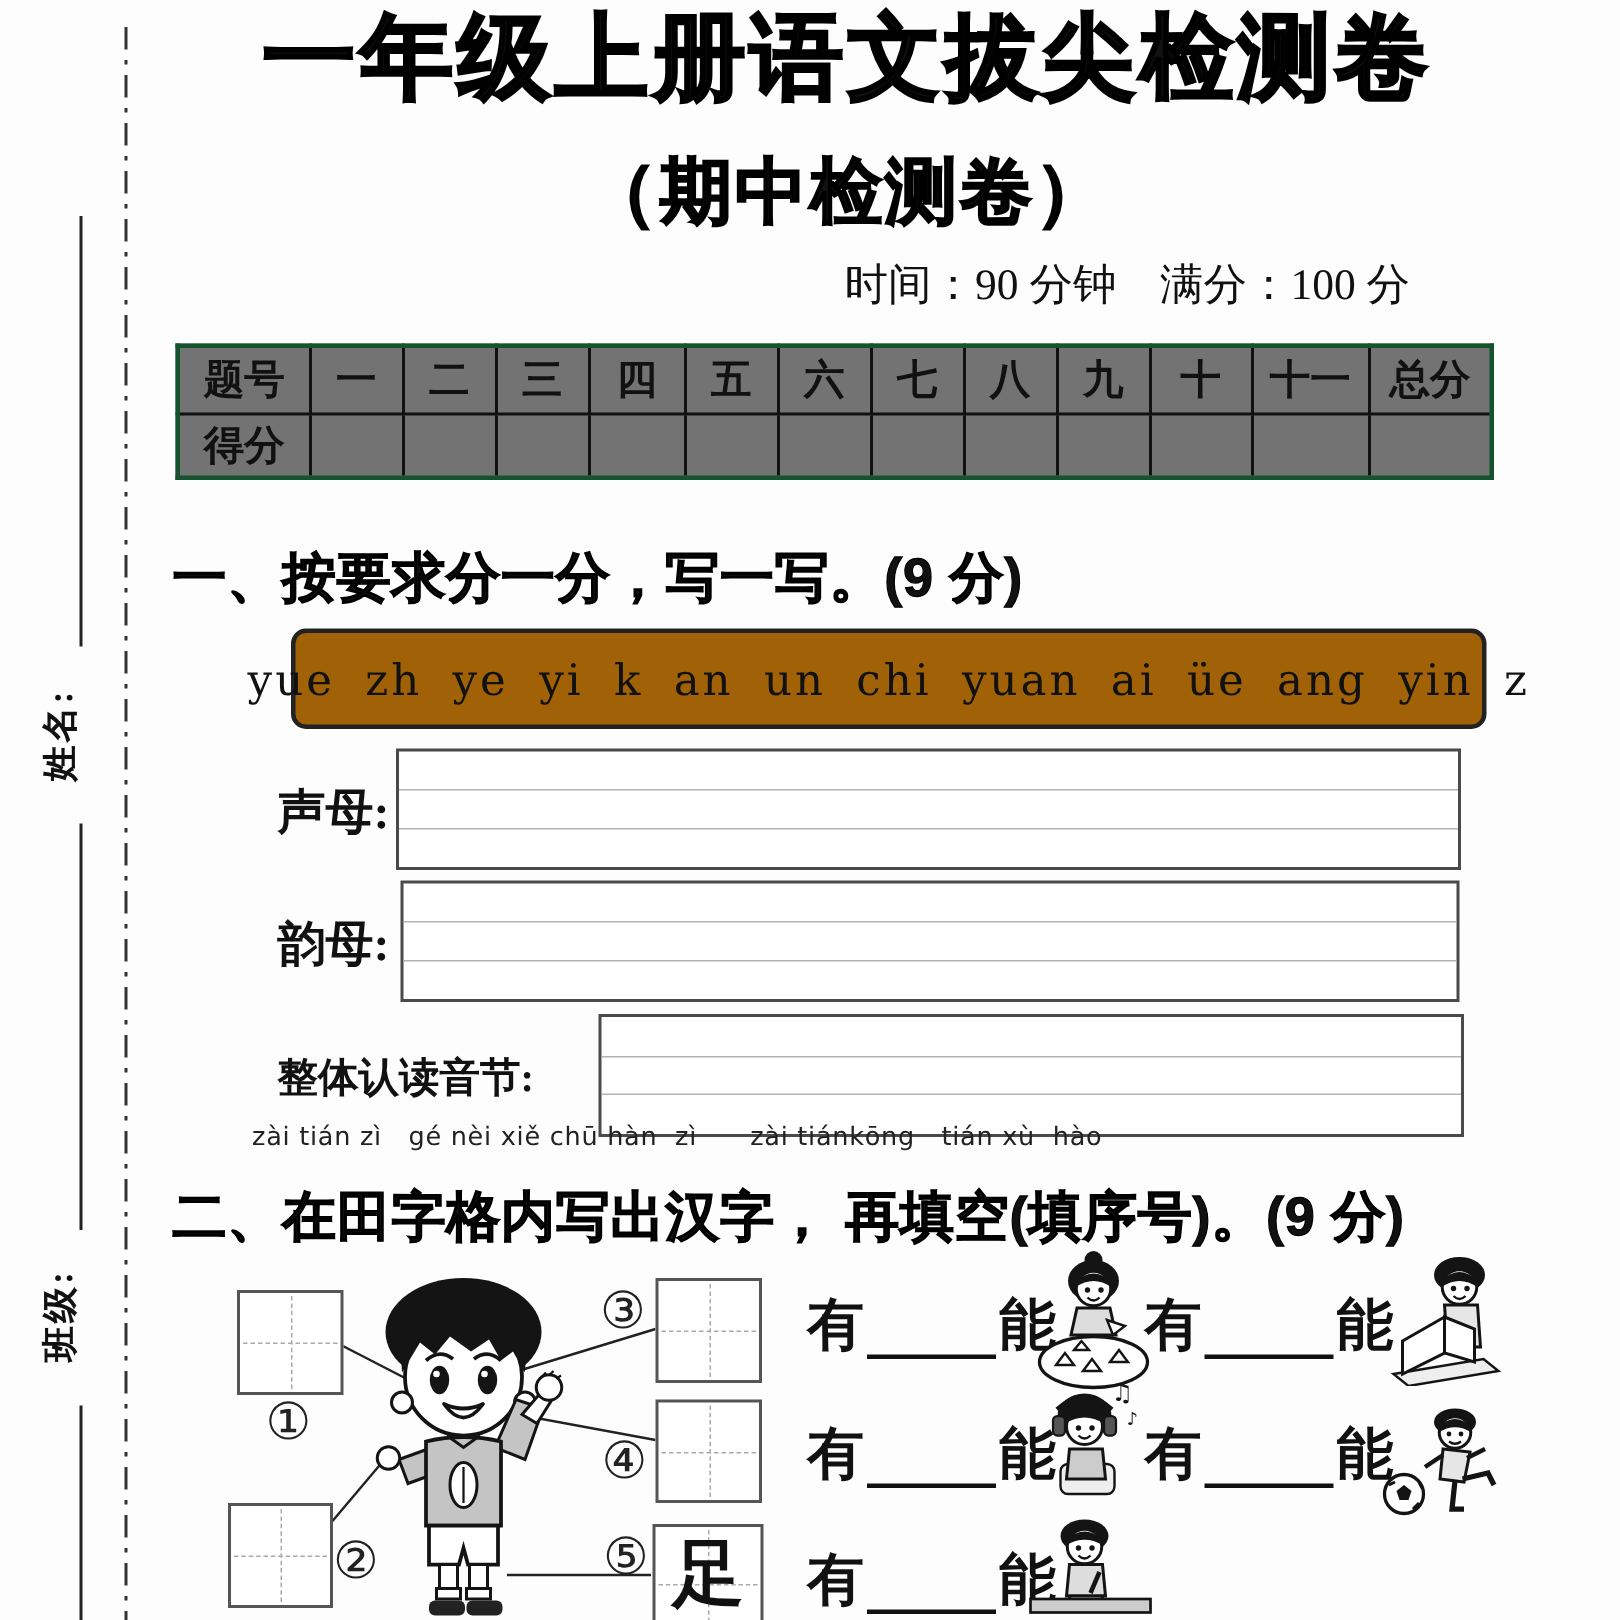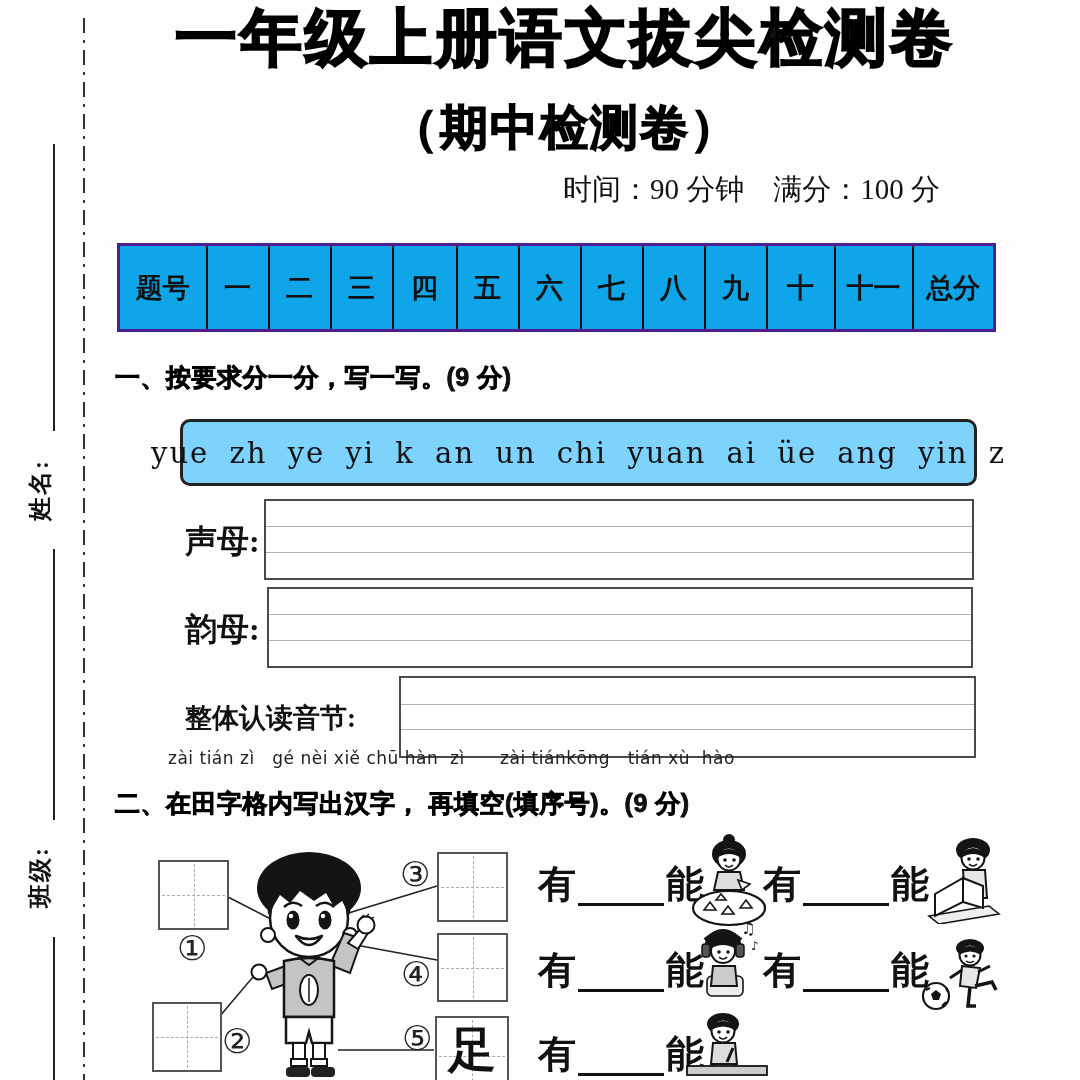--- a/index.html
+++ b/index.html
@@ -20,42 +20,42 @@
   }
   .paper-subtitle{
     left:100px;top:84px;width:930px;text-align:center;
     font-size:48px;font-weight:900;letter-spacing:2px;margin-top:12px;
     -webkit-text-stroke:1.4px #000;
   }
   .info-line{left:563px;top:170px;font-size:29px;}
 
   
   table.score{
-    position:absolute;left:117px;top:243px;width:877px;height:89px;
-    border-collapse:collapse;table-layout:fixed;background:#0ea5e9;
-    border:3px solid #4c1d95;
+    position:absolute;left:117px;top:229px;width:877px;height:89px;
+    border-collapse:collapse;table-layout:fixed;background:#737373;
+    border:3px solid #14532d;
   }
   table.score td{
     border:2px solid #111;text-align:center;vertical-align:middle;
     font-size:27px;font-weight:600;padding:0;
     font-family:"Liberation Serif",serif;
   }
 
   
   .pinyin-line{font-size:17px;letter-spacing:.5px;color:#222;font-family:"DejaVu Sans",sans-serif;}
   .sec-heading{
-    font-size:25px;font-weight:900;letter-spacing:.5px;
+    font-size:36px;font-weight:900;letter-spacing:.5px;
     -webkit-text-stroke:.8px #000;
     font-family:"Liberation Sans",sans-serif;
   }
 
   
   .syl-box{
-    left:180px;top:419px;width:791px;height:61px;
-    border:3px solid #222;border-radius:10px;background:#7dd3fc;
+    left:194px;top:419px;width:791px;height:61px;
+    border:3px solid #222;border-radius:10px;background:#a16207;
     display:flex;align-items:center;justify-content:center;
     font-size:29px;letter-spacing:2px;word-spacing:9px;
     font-family:"DejaVu Serif",serif;
   }
 
   .field-label{font-size:32px;font-weight:600;}
   .field-label-big{font-size:27px;font-weight:600;}
 
   
   .fourline{position:absolute;border:2px solid #4a4a4a;background:#fff;}
@@ -139,20 +139,35 @@
       <td>四</td>
       <td>五</td>
       <td>六</td>
       <td>七</td>
       <td>八</td>
       <td>九</td>
       <td>十</td>
       <td>十一</td>
       <td>总分</td>
     </tr>
+    <tr style="height:43px">
+      <td>得分</td>
+      <td></td>
+          <td></td>
+      <td></td>
+          <td></td>
+      <td></td>
+          <td></td>
+      <td></td>
+          <td></td>
+      <td></td>
+          <td></td>
+      <td></td>
+          <td></td>
+    </tr>
   </tbody>
     </table>
 
   <div class="abs sec-heading" style="left:115px;top:361px">一、按要求分一分，写一写。(9 分)</div>
 
   <div class="abs syl-box pre">yue zh ye yi k an un chi yuan ai üe ang yin z</div>
 
   <div class="abs field-label" style="left:185px;top:520px">声母:</div>
   <div class="fourline" style="left:264px;top:499px;width:706px;height:77px">
       <i class="l1"></i>

